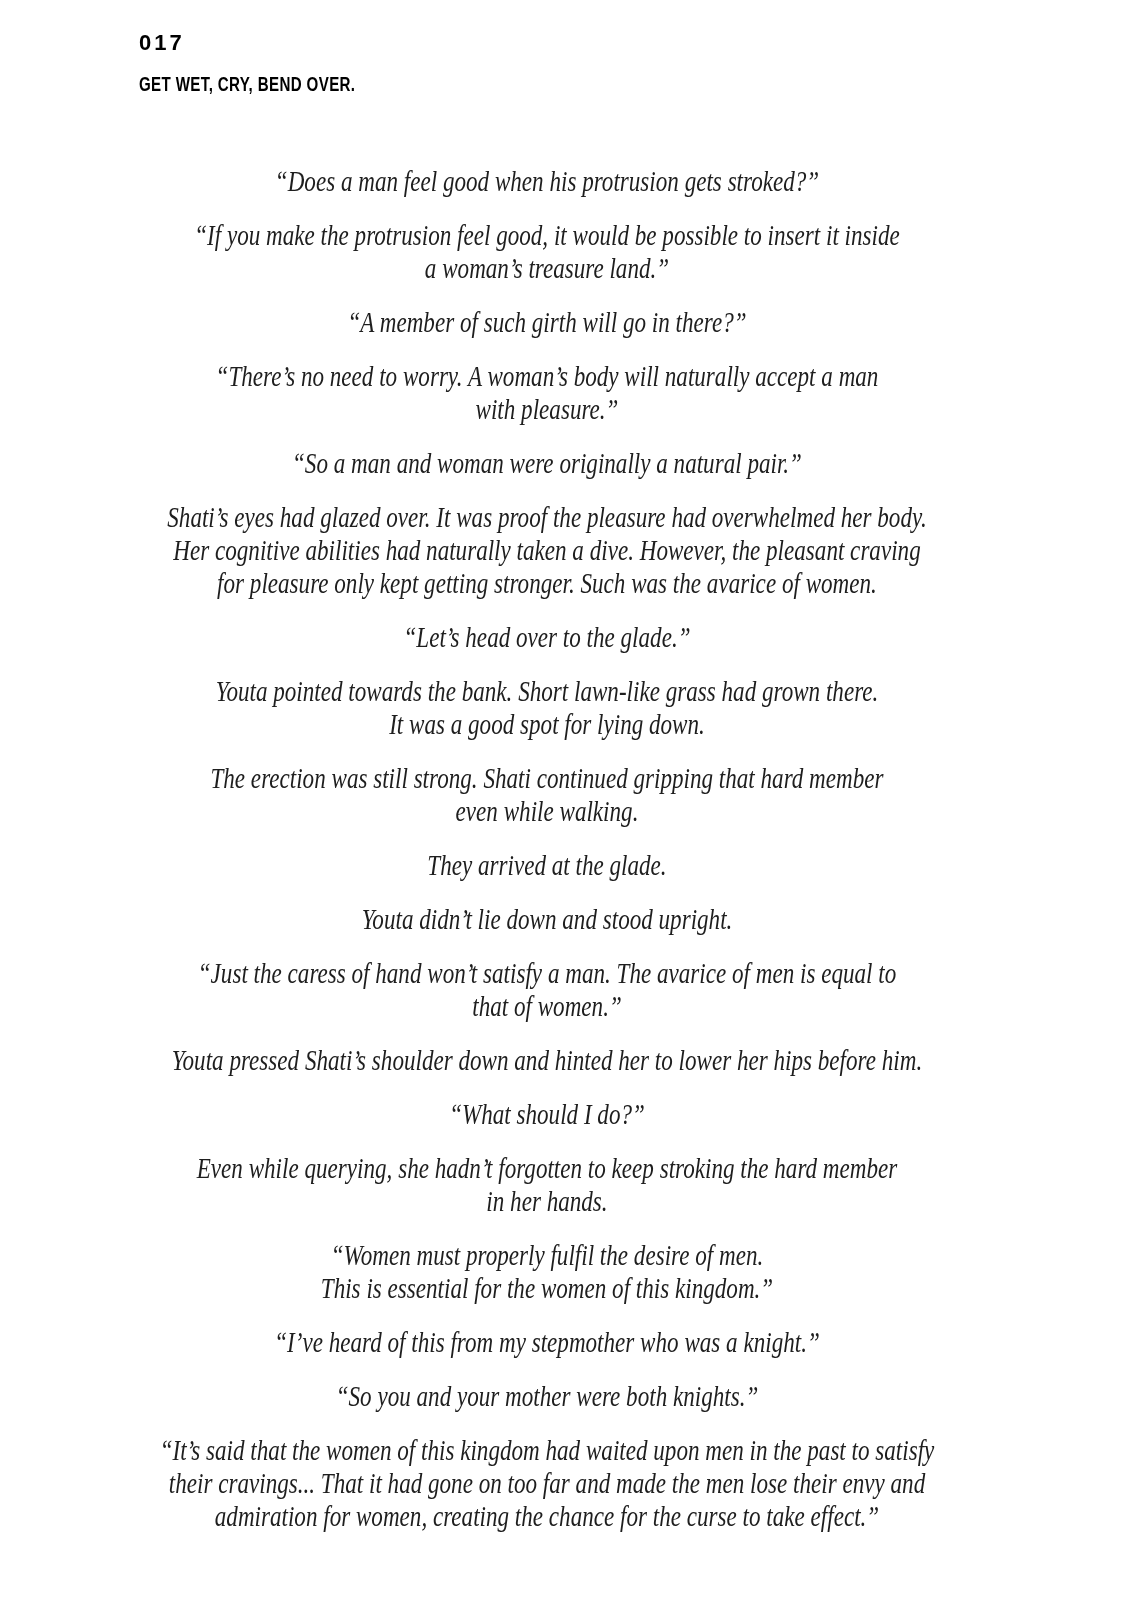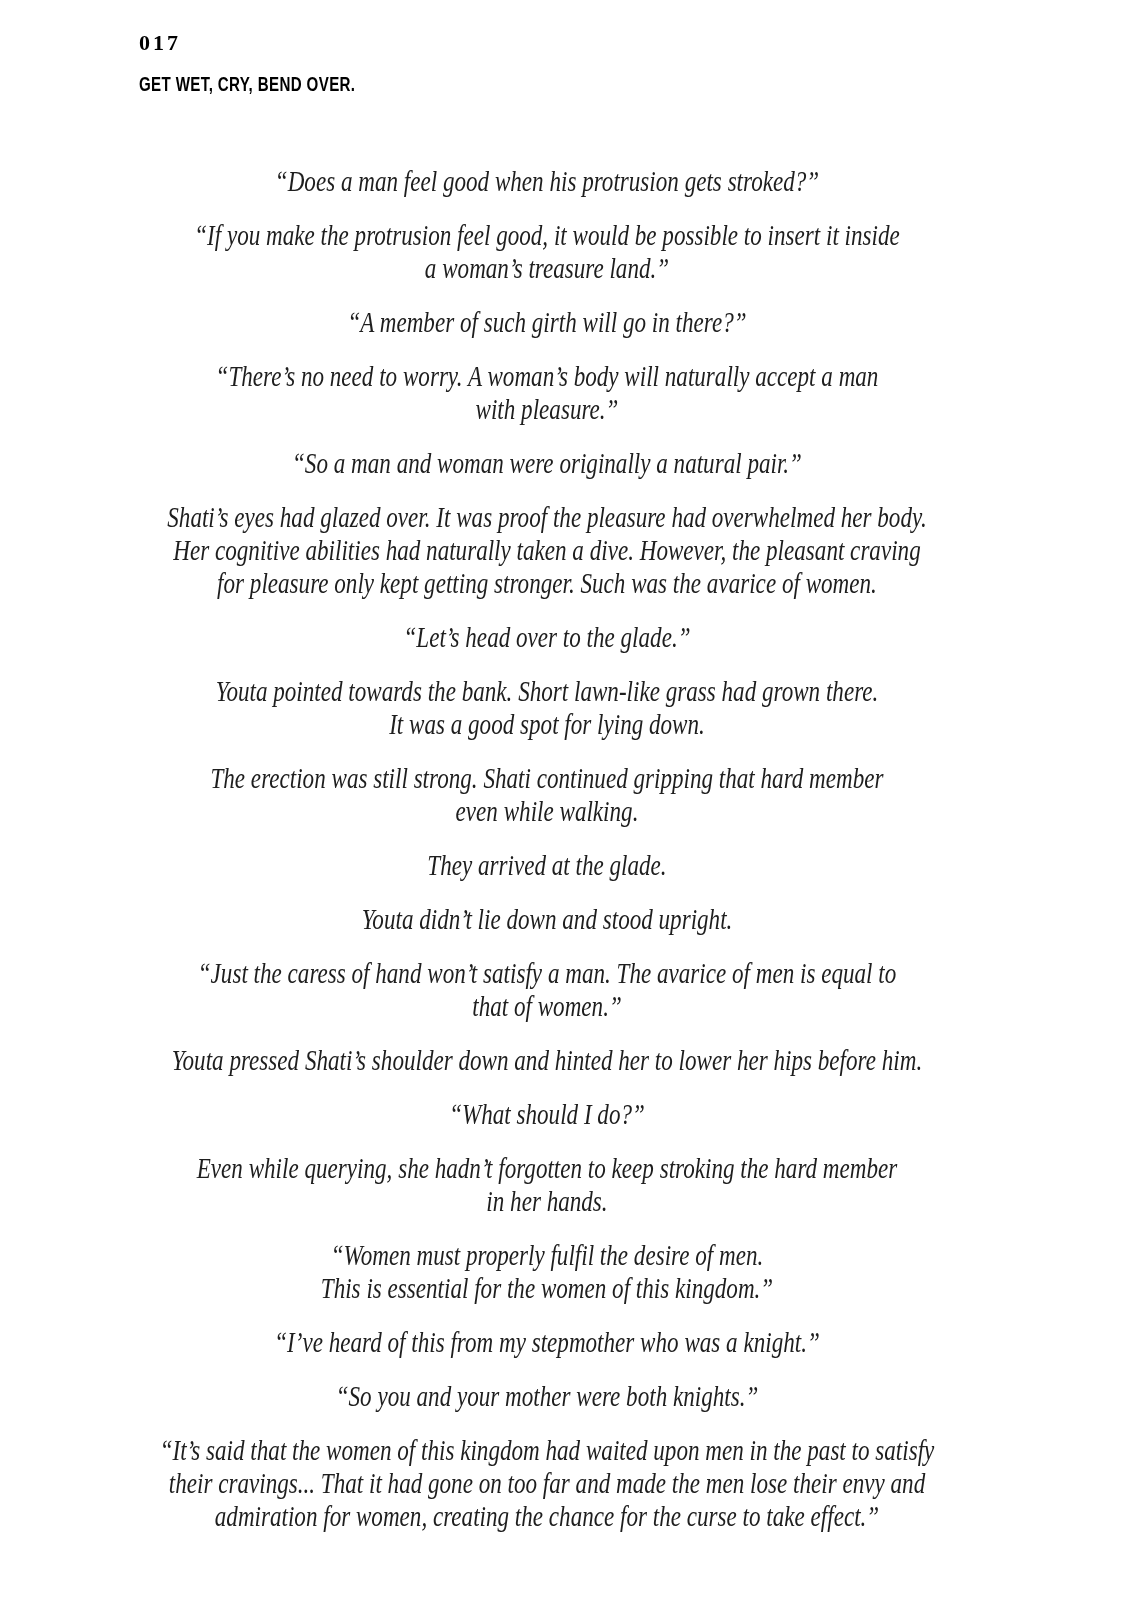--- a/index.html
+++ b/index.html
@@ -13,21 +13,21 @@
   .page {
     position: relative;
     width: 1126px;
     height: 1600px;
     background: #ffffff;
   }
   .page-number {
     position: absolute;
     top: 30px;
     left: 139px;
-    font-family: Liberation Serif, serif;
+    font-family: Liberation Sans, sans-serif;
     font-weight: bold;
     font-size: 22px;
     letter-spacing: 3px;
     color: #000000;
     white-space: nowrap;
     text-align: right;
   }
   .chapter-title {
     position: absolute;
     top: 72px;

